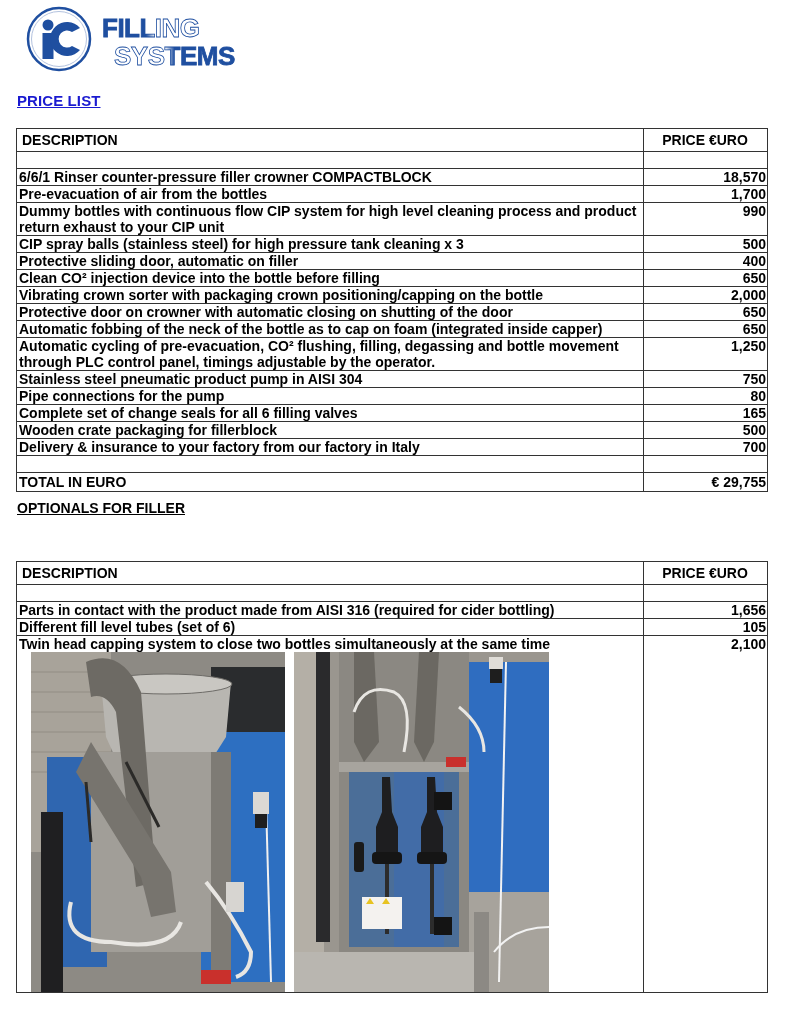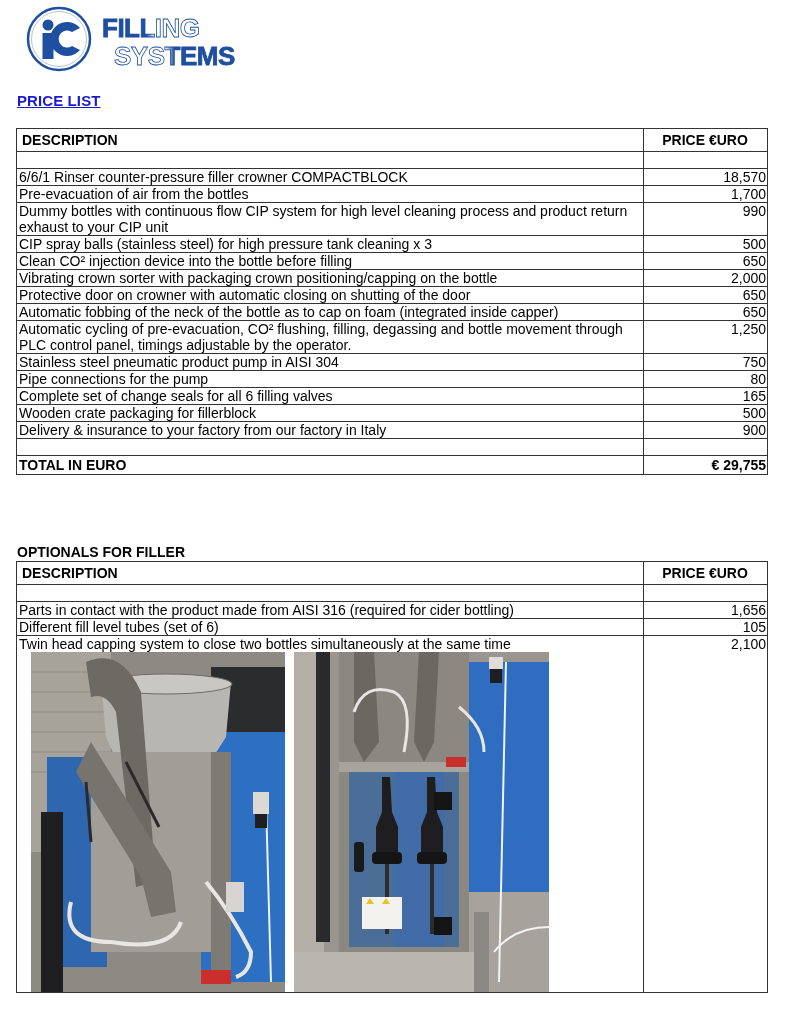--- a/index.html
+++ b/index.html
@@ -11,32 +11,33 @@
     .logo { position: absolute; left: 26px; top: 6px; width: 230px; height: 66px; }
     .logo-mark { position: absolute; left: 0; top: 0; width: 66px; height: 66px; }
     .logo-text { position: absolute; left: 74px; top: 6px; width: 160px; height: 60px; }
     
     .price-list-title {
       position: absolute; left: 17px; top: 92px;
       font-size: 15px; font-weight: bold; color: #1a1ad0;
       text-decoration: underline; letter-spacing: 0.1px;
     }
     .section-title {
-      position: absolute; left: 17px; top: 544px;
-      font-size: 14px; font-weight: bold; color: #000;
+      position: absolute; left: 17px; top: 500px;
+      font-size: 14px; font-weight: bold; color: #000; text-decoration: underline;
     }
     
     table.price-table {
       position: absolute; left: 16px; width: 741px;
       border-collapse: collapse; table-layout: fixed;
       font-size: 14px; line-height: 16px;
     }
     table.price-table td {
       border: 1px solid #333; padding: 0 2px; vertical-align: top;
       height: 16px;
+      font-weight: bold;
     }
     table.price-table td.desc { width: 619px; }
     table.price-table td.price { width: 112px; text-align: right; padding-right: 1px; }
     table.price-table tr.head td { height: 22px; line-height: 22px; font-weight: bold; padding-left: 5px; }
     table.price-table tr.head td.price { text-align: center; padding-right: 6px; }
     table.price-table tr.spacer td { height: 16px; }
     table.price-table tr.total td { font-weight: bold; height: 18px; line-height: 18px; }
     #main-table { top: 128px; }
     #optional-table { top: 561px; }
     
@@ -104,20 +105,24 @@
       </tr>
       <tr>
         <td class="desc">Dummy bottles with continuous flow CIP system for high level cleaning process and product return exhaust to your CIP unit</td>
         <td class="price">990</td>
       </tr>
       <tr>
         <td class="desc">CIP spray balls (stainless steel) for high pressure tank cleaning x 3</td>
         <td class="price">500</td>
       </tr>
       <tr>
+        <td class="desc">Protective sliding door, automatic on filler</td>
+        <td class="price">400</td>
+      </tr>
+      <tr>
         <td class="desc">Clean CO² injection device into the bottle before filling</td>
         <td class="price">650</td>
       </tr>
       <tr>
         <td class="desc">Vibrating crown sorter with packaging crown positioning/capping on the bottle</td>
         <td class="price">2,000</td>
       </tr>
       <tr>
         <td class="desc">Protective door on crowner with automatic closing on shutting of the door</td>
         <td class="price">650</td>
@@ -141,21 +146,21 @@
       <tr>
         <td class="desc">Complete set of change seals for all 6 filling valves</td>
         <td class="price">165</td>
       </tr>
       <tr>
         <td class="desc">Wooden crate packaging for fillerblock</td>
         <td class="price">500</td>
       </tr>
       <tr>
         <td class="desc">Delivery &amp; insurance to your factory from our factory in Italy</td>
-        <td class="price">900</td>
+        <td class="price">700</td>
       </tr>
       <tr class="spacer" id="main-spacer-end">
       <td class="desc"></td>
         <td class="price"></td>
     </tr>
     <tr class="total">
       <td class="desc">TOTAL IN EURO</td>
       <td class="price">€ 29,755</td>
     </tr>
   </tbody>

